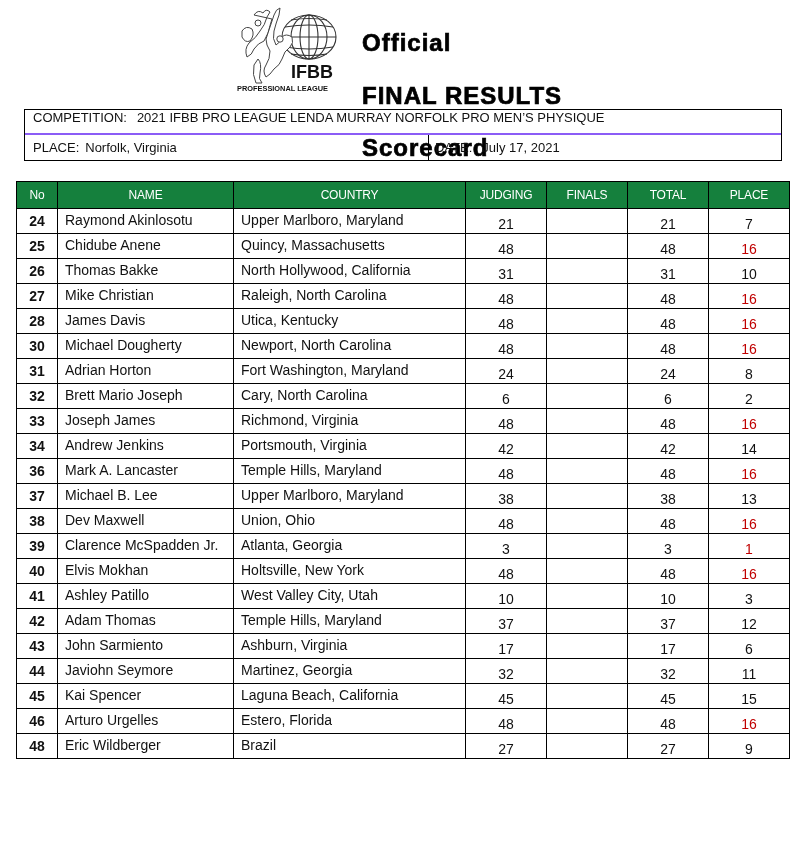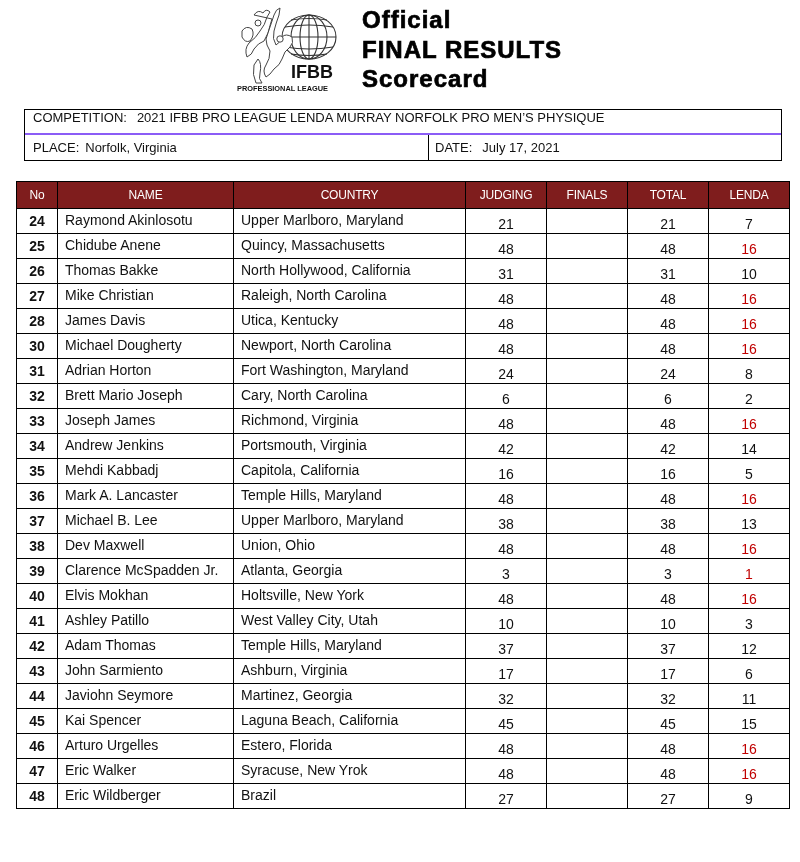--- a/index.html
+++ b/index.html
@@ -3,36 +3,36 @@
 <meta charset="utf-8">
 <style>
   html, body { margin: 0; padding: 0; background: #ffffff; }
   body { width: 800px; height: 862px; position: relative; overflow: hidden;
          font-family: "Liberation Sans", sans-serif; color: #111; }
 
   .logo { position: absolute; left: 236px; top: 3px; width: 118px; height: 90px; text-decoration: underline; }
   .title { position: absolute; left: 362px; top: 5px; }
   .title-line { display: block; font-family: "Liberation Sans", sans-serif; font-weight: bold;
                 font-size: 24px; line-height: 29.5px; letter-spacing: 1px; color: #000;
-                -webkit-text-stroke: 0.7px #000; white-space: nowrap; }
+                -webkit-text-stroke: 0.7px #000; white-space: nowrap; margin-top: 23px; }
 
   .info { position: absolute; left: 24px; top: 109px; width: 756px; height: 50px;
           border: 1px solid #000; font-size: 13px; }
   .info-row1 { height: 25px; border-bottom: 2px solid #8b5cf6; display: flex; align-items: flex-start;
                padding-left: 8px; box-sizing: border-box; }
   .info-row2 { height: 25px; display: flex; }
   .info-place { width: 404px; border-right: 1px solid #000; display: flex; align-items: center;
                 padding-left: 8px; box-sizing: border-box; }
   .info-date { flex: 1; display: flex; align-items: center; padding-left: 6px; }
   .gap { display: inline-block; width: 6px; }
   .gap2 { display: inline-block; width: 10px; }
 
   .results { position: absolute; left: 16px; top: 181px; width: 773px;
              border-collapse: collapse; table-layout: fixed; }
-  .results th { background: #7f1d1d; color: #fff; font-weight: normal; font-size: 12px;
+  .results th { background: #15803d; color: #fff; font-weight: normal; font-size: 12px;
                 height: 26px; padding: 0; text-align: center; border: 1px solid #000;
                 letter-spacing: -0.2px; }
   .results td { border: 1px solid #000; height: 25px; padding: 0; font-size: 14px;
                 white-space: nowrap; overflow: hidden; box-sizing: border-box; }
   .results td.c-no { text-align: center; font-weight: bold; padding-bottom: 1px; }
   .results td.c-name, .results td.c-country { padding-left: 7px; padding-bottom: 3px; }
   .results td.c-num { text-align: center; padding-top: 5px; }
   .results td.c-place[data-highlight="true"] { color: #c00000; }
 </style>
 </head>
@@ -103,21 +103,21 @@
       <col style="width:81px">
   </colgroup>
   <thead>
     <tr>
       <th>No</th>
       <th>NAME</th>
       <th>COUNTRY</th>
       <th>JUDGING</th>
       <th>FINALS</th>
       <th>TOTAL</th>
-      <th>LENDA</th>
+      <th>PLACE</th>
     </tr>
   </thead>
   <tbody id="results-body">
   <tr>
     <td class="c-no">24</td>
     <td class="c-name">Raymond Akinlosotu</td>
     <td class="c-country">Upper Marlboro, Maryland</td>
     <td class="c-num">21</td>
     <td class="c-num"></td>
     <td class="c-num">21</td>
@@ -208,29 +208,20 @@
   <tr>
     <td class="c-no">34</td>
     <td class="c-name">Andrew Jenkins</td>
     <td class="c-country">Portsmouth, Virginia</td>
     <td class="c-num">42</td>
     <td class="c-num"></td>
     <td class="c-num">42</td>
     <td class="c-num c-place" data-highlight="false">14</td>
   </tr>
 
-  <tr>
-    <td class="c-no">35</td>
-    <td class="c-name">Mehdi Kabbadj</td>
-    <td class="c-country">Capitola, California</td>
-    <td class="c-num">16</td>
-    <td class="c-num"></td>
-    <td class="c-num">16</td>
-    <td class="c-num c-place" data-highlight="false">5</td>
-  </tr>
 
   <tr>
     <td class="c-no">36</td>
     <td class="c-name">Mark A. Lancaster</td>
     <td class="c-country">Temple Hills, Maryland</td>
     <td class="c-num">48</td>
     <td class="c-num"></td>
     <td class="c-num">48</td>
     <td class="c-num c-place" data-highlight="true">16</td>
   </tr>
@@ -328,29 +319,20 @@
   <tr>
     <td class="c-no">46</td>
     <td class="c-name">Arturo Urgelles</td>
     <td class="c-country">Estero, Florida</td>
     <td class="c-num">48</td>
     <td class="c-num"></td>
     <td class="c-num">48</td>
     <td class="c-num c-place" data-highlight="true">16</td>
   </tr>
 
-  <tr>
-    <td class="c-no">47</td>
-    <td class="c-name">Eric Walker</td>
-    <td class="c-country">Syracuse, New Yrok</td>
-    <td class="c-num">48</td>
-    <td class="c-num"></td>
-    <td class="c-num">48</td>
-    <td class="c-num c-place" data-highlight="true">16</td>
-  </tr>
 
   <tr>
     <td class="c-no">48</td>
     <td class="c-name">Eric Wildberger</td>
     <td class="c-country">Brazil</td>
     <td class="c-num">27</td>
     <td class="c-num"></td>
     <td class="c-num">27</td>
     <td class="c-num c-place" data-highlight="false">9</td>
   </tr>

